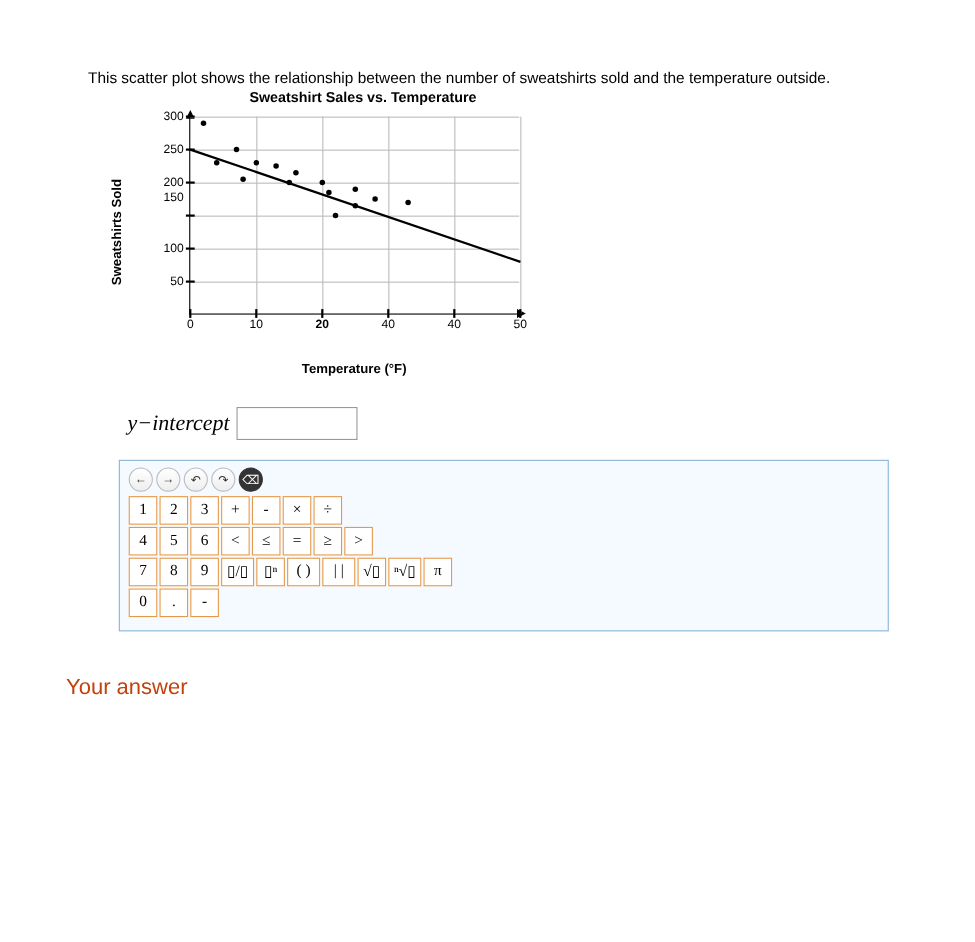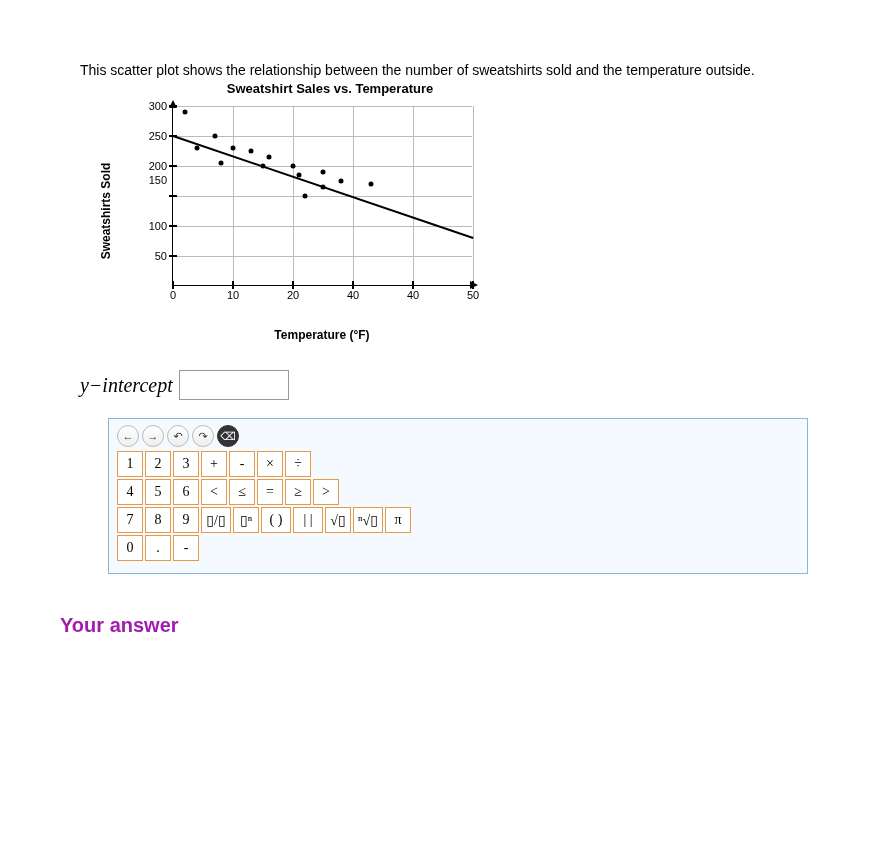--- a/index.html
+++ b/index.html
@@ -72,21 +72,21 @@
       background: #000; border-radius: 50%;
       transform: translate(-50%, -50%);
     }
     .fit-line {
       position: absolute; height: 2px; background: #000;
       transform-origin: left center;
     }
     .question { margin-top: 28px; line-height: 1.55; }
     .italic { font-style: italic; }
     .inputs { margin-top: 26px; }
-    .input-row { display: flex; align-items: center; margin-bottom: 10px; }
+    .input-row { display: flex; align-items: center; margin-bottom: 10px; margin-left: 36px; }
     .input-label { font-style: italic; font-family: 'Times New Roman', serif; font-size: 20px; margin-right: 6px; }
     .input-box {
       border: 1px solid #999; height: 30px; background: #fff;
     }
     .box-intercept { width: 110px; }
     .box-slope { width: 150px; }
     .keypad-frame {
       margin-top: 18px; margin-left: 28px;
       border: 1px solid #8ab4d8; background: #f4faff;
       padding: 6px 8px 10px 8px;
@@ -103,24 +103,24 @@
     .kp-row { display: flex; gap: 2px; margin-bottom: 2px; }
     .kp-btn {
       width: 26px; height: 26px;
       border: 1px solid #e59a4a; background: #fff;
       display: flex; align-items: center; justify-content: center;
       font-family: 'Times New Roman', serif; font-size: 14px;
       cursor: pointer;
     }
     .kp-btn.wide { width: 30px; }
     .your-answer {
-      margin-top: 40px; font-size: 20px; color: #a21caf;
+      margin-top: 40px; font-size: 20px; color: #c2410c;
       font-family: Arial, sans-serif;
       margin-left: -20px;
-      font-weight: 700;
+      font-weight: 400;
     }
   </style>
 </head>
 <body>
 
 <div class="intro">This scatter plot shows the relationship between the number of sweatshirts sold and the temperature outside.</div>
 
 <div class="chart-title">Sweatshirt Sales vs. Temperature</div>
 
 <div class="chart-wrap">
@@ -128,21 +128,21 @@
   <div class="plot" id="plot">
     <div class="axis-top-arrow"></div>
     <div class="axis-right-arrow"></div>
   <div class="tick-mark-x" style="left: -0.75px;"></div>
       <div class="tick-x" style="left: 0px;">0</div>
       <div class="grid-v" style="left: 60px;"></div>
       <div class="tick-mark-x" style="left: 59.25px;"></div>
       <div class="tick-x" style="left: 60px;">10</div>
       <div class="grid-v" style="left: 120px;"></div>
       <div class="tick-mark-x" style="left: 119.25px;"></div>
-      <div class="tick-x" style="left: 120px;">20</div>
+      <div class="tick-x" style="left: 120px; font-weight: bold;">20</div>
       <div class="grid-v" style="left: 180px;"></div>
       <div class="tick-mark-x" style="left: 179.25px;"></div>
       <div class="tick-x" style="left: 180px;">40</div>
       <div class="grid-v" style="left: 240px;"></div>
       <div class="tick-mark-x" style="left: 239.25px;"></div>
       <div class="tick-x" style="left: 240px;">40</div>
       <div class="grid-v" style="left: 300px;"></div>
       <div class="tick-mark-x" style="left: 299.25px;"></div>
       <div class="tick-x" style="left: 300px;">50</div>
       <div class="grid-h" style="top: 150px;"></div>

